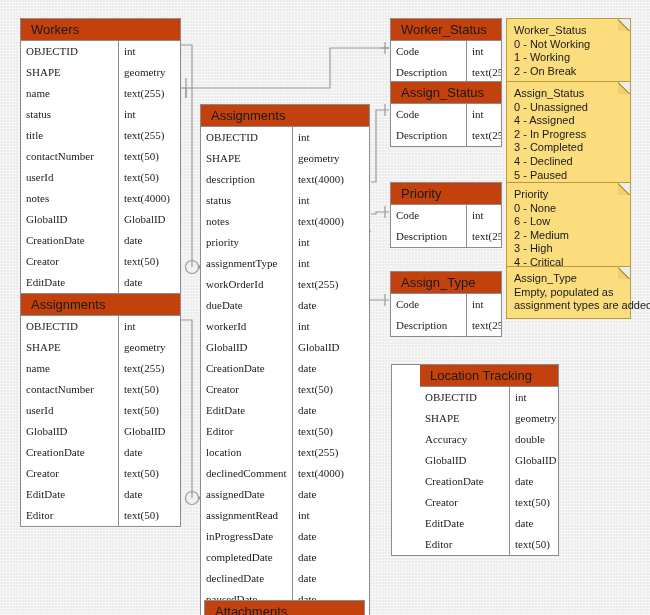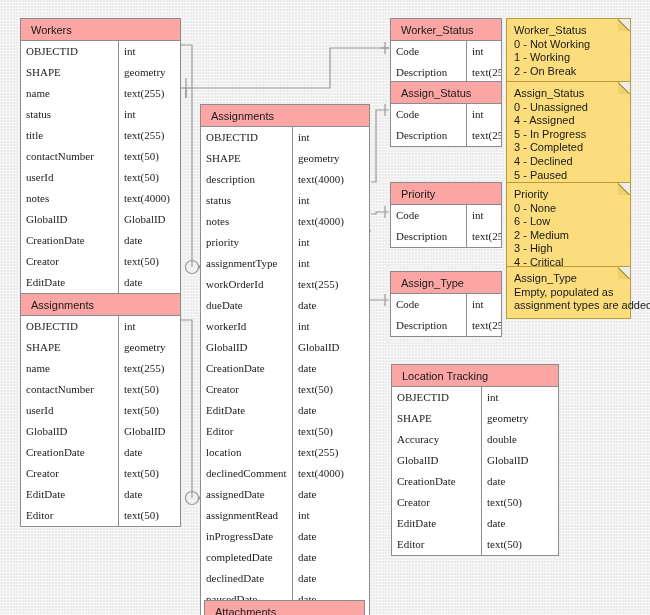--- a/index.html
+++ b/index.html
@@ -26,24 +26,24 @@
   .table{
     position:absolute;
     background:#ffffff;
     border:1px solid #8c8c8c;
     box-sizing:border-box;
     z-index:4;
   }
   .table-title{
     height:22px;line-height:22px;
     padding-left:10px;
-    font-size:11px;color:#1a1a1a;
+    font-size:13px;color:#1a1a1a;
     border-bottom:1px solid #8c8c8c;
     box-sizing:border-box;
-    background:#fca5a5;
+    background:#c2410c;
     white-space:nowrap;
   }
   .rows{display:block;font-family:Liberation Serif, serif;}
   .row{
     display:flex;
     height:21px;
     box-sizing:border-box;
   }
   .row .fname{
     flex:0 0 auto;
@@ -429,21 +429,21 @@
           <div class="fname">Code</div>
           <div class="ftype">int</div>
         </div>
         <div class="row">
           <div class="fname">Description</div>
           <div class="ftype">text(255)</div>
         </div>
       </div>
   </div>
 
-  <div class="table split-90" style="left:391px;top:364px;width:168px;">
+  <div class="table split-90" style="left:391px;top:364px;width:168px;padding-left:28px;">
     <div class="table-title">Location Tracking</div>
     <div class="rows">
         <div class="row">
           <div class="fname">OBJECTID</div>
           <div class="ftype">int</div>
         </div>
         <div class="row">
           <div class="fname">SHAPE</div>
           <div class="ftype">geometry</div>
         </div>
@@ -493,21 +493,21 @@
         <div class="note-line">2 - On Break</div>
       </div>
   </div>
 
   <div class="note" style="left:506px;top:81px;width:125px;">
     <span class="fold"></span>
     <div class="note-line">Assign_Status</div>
     <div class="note-body">
         <div class="note-line">0 - Unassigned</div>
         <div class="note-line">4 - Assigned</div>
-        <div class="note-line">5 - In Progress</div>
+        <div class="note-line">2 - In Progress</div>
         <div class="note-line">3 - Completed</div>
         <div class="note-line">4 - Declined</div>
         <div class="note-line">5 - Paused</div>
         <div class="note-line">6 - Canceled</div>
       </div>
   </div>
 
   <div class="note" style="left:506px;top:182px;width:125px;">
     <span class="fold"></span>
     <div class="note-line">Priority</div>

